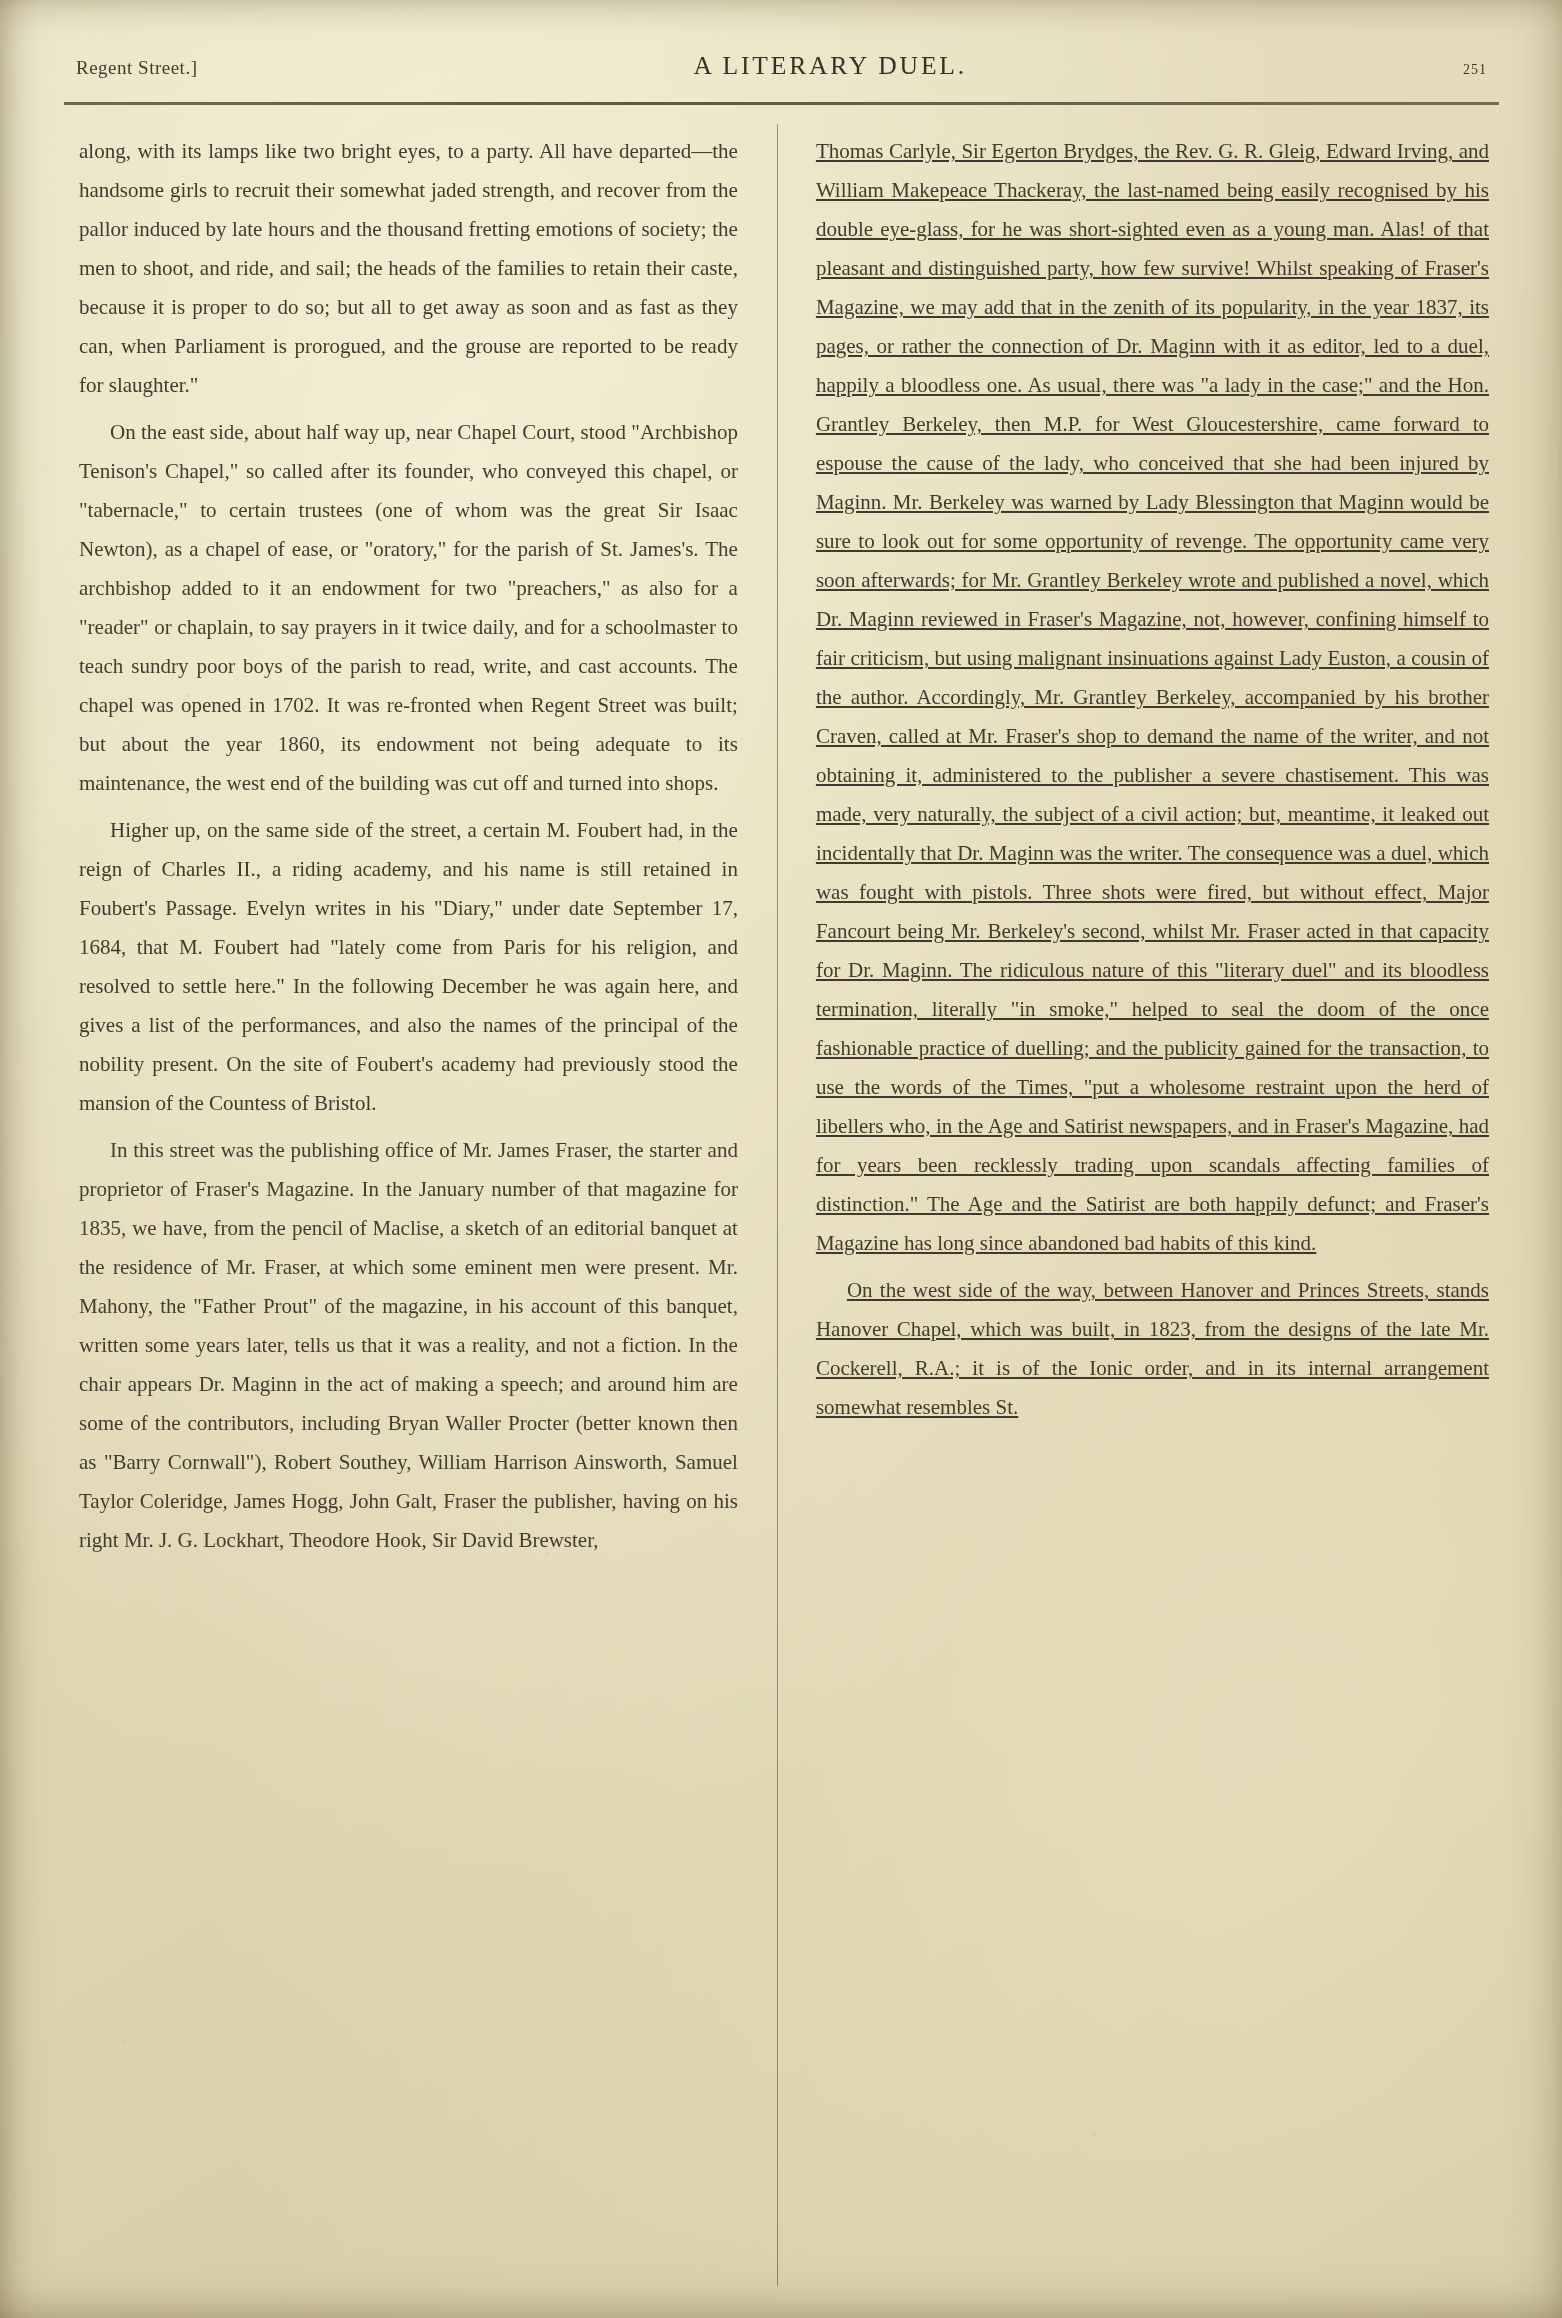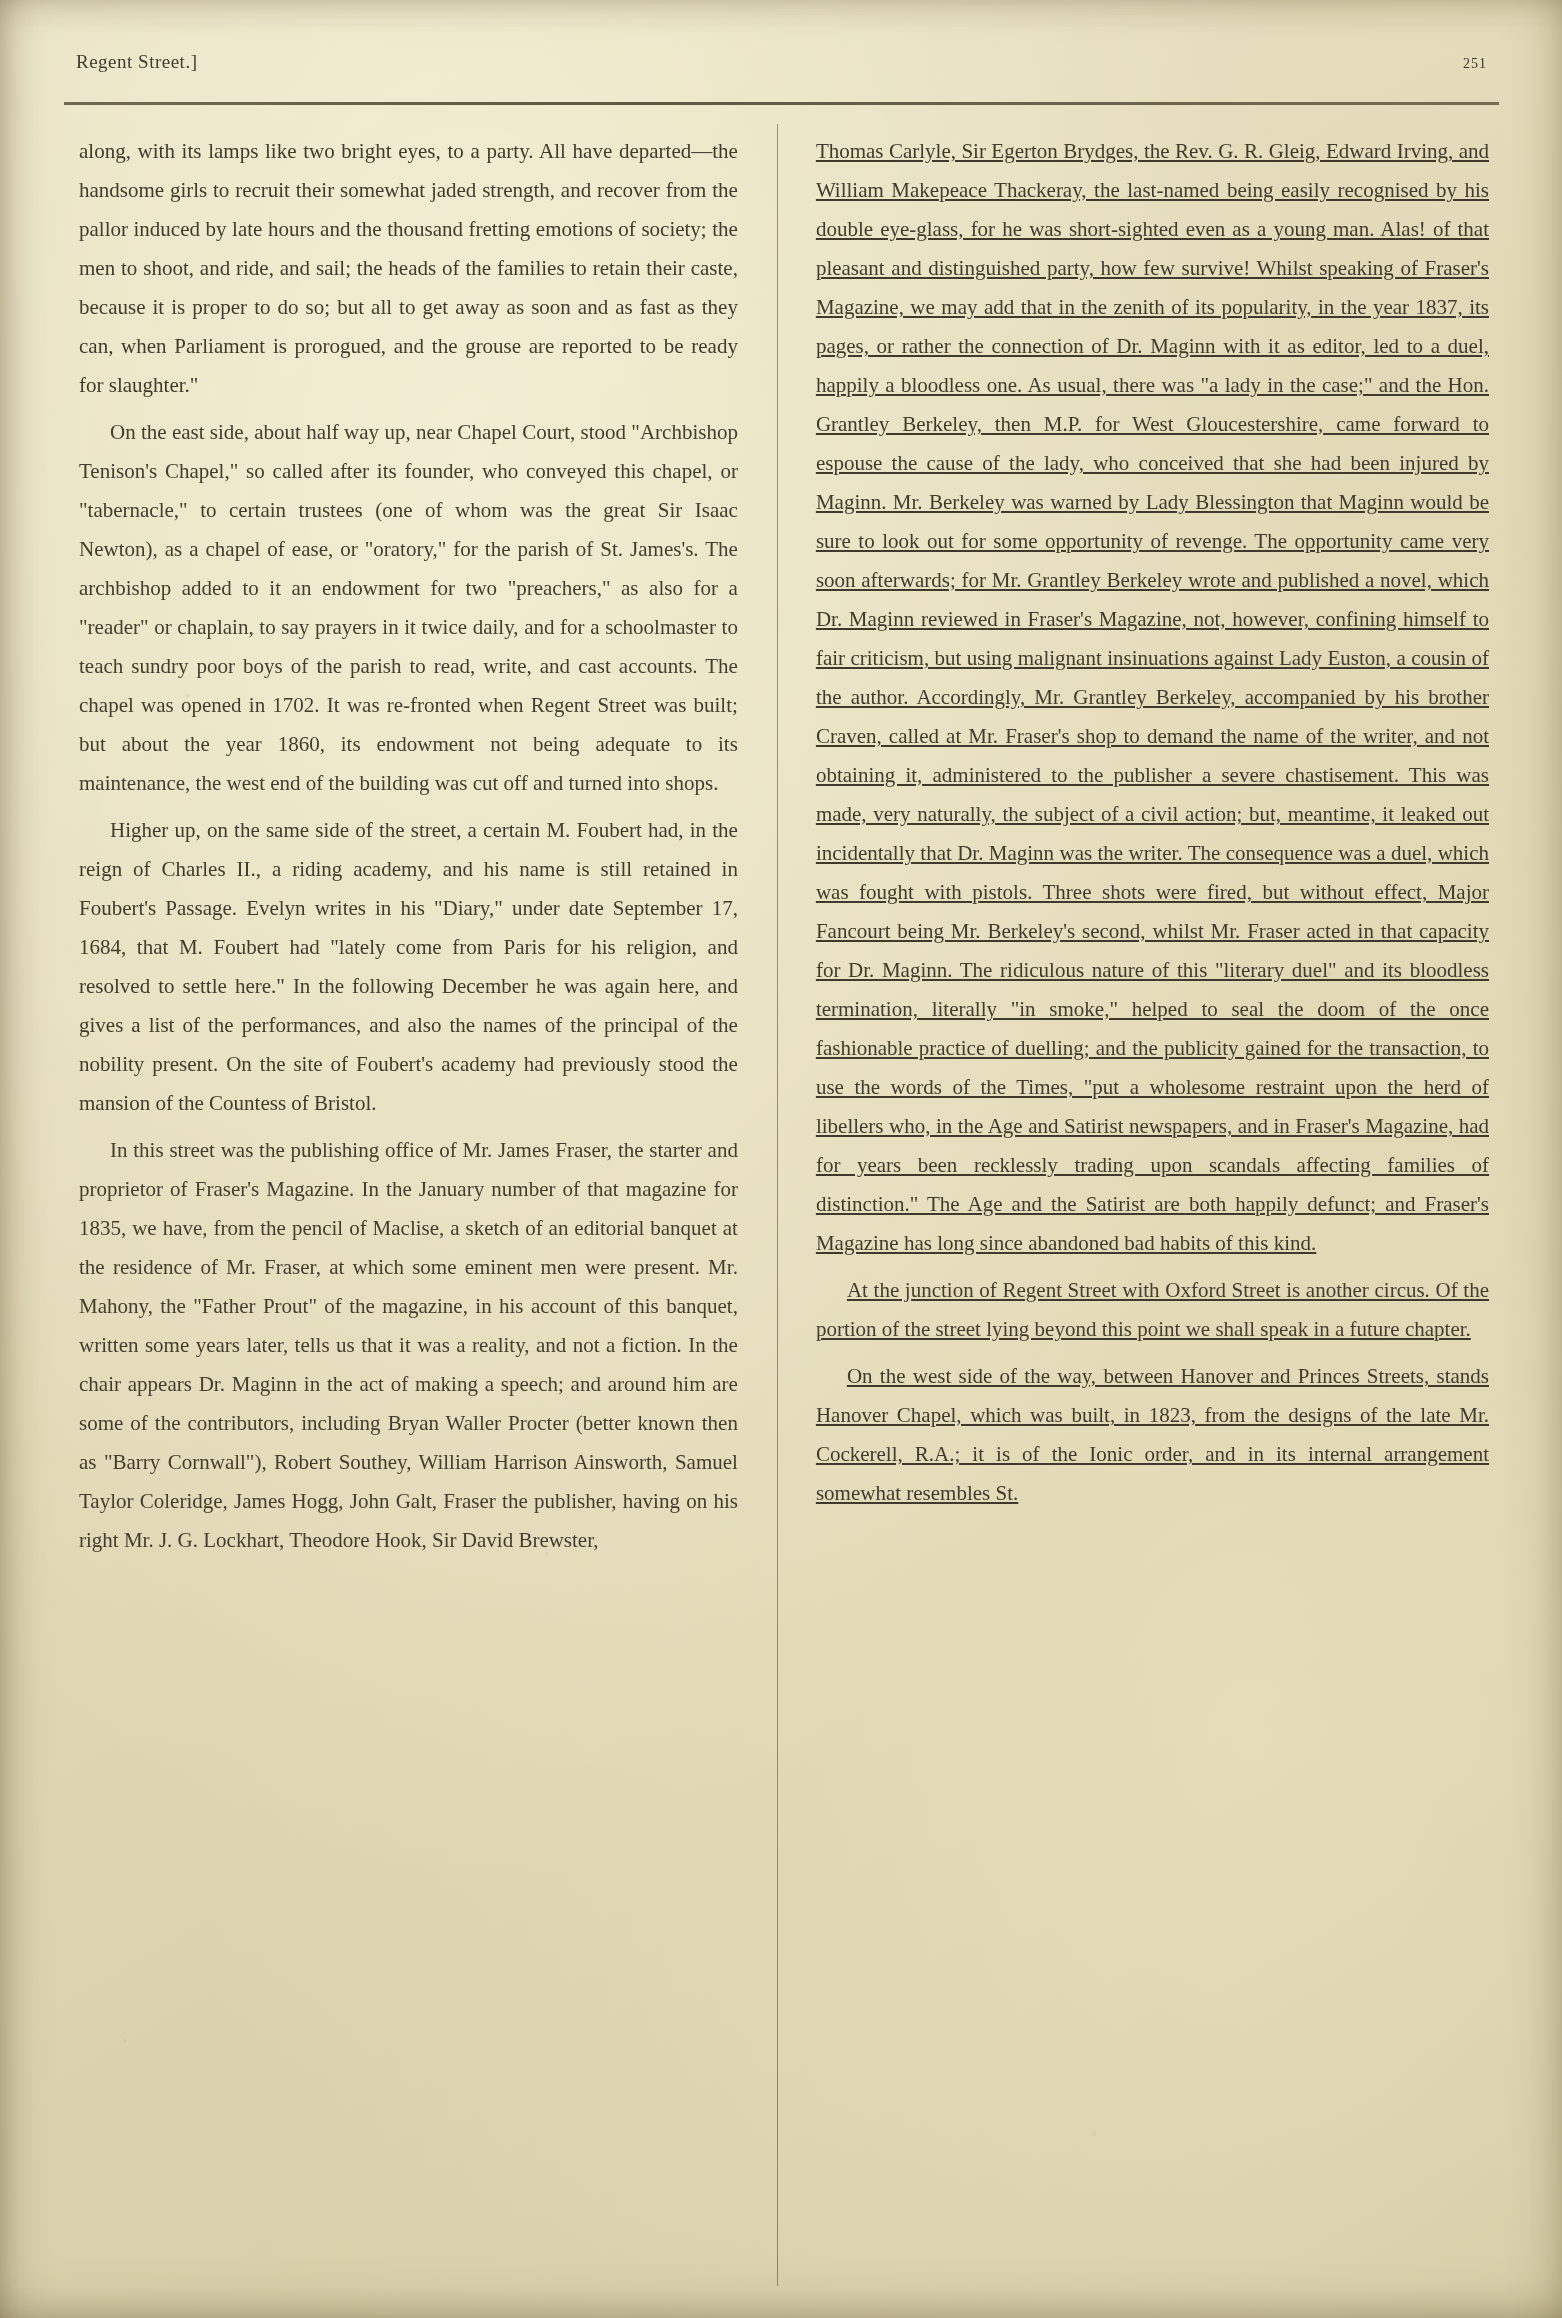--- a/index.html
+++ b/index.html
@@ -122,34 +122,34 @@
   .col p:nth-child(even) { color: #443d2f; }
 </style>
 </head>
 <body>
 
 <div class="page">
   <div class="grain"></div>
 
   <div class="header">
     <div class="running-left">Regent Street.]</div>
+    <div class="running-title">A LITERARY DUEL.</div>
     <div class="folio">251</div>
   </div>
 
   <div class="rule"></div>
 
   <div class="columns">
     <div class="col left">
       <p>along, with its lamps like two bright eyes, to a party. All have departed—the handsome girls to recruit their somewhat jaded strength, and recover from the pallor induced by late hours and the thousand fretting emotions of society; the men to shoot, and ride, and sail; the heads of the families to retain their caste, because it is proper to do so; but all to get away as soon and as fast as they can, when Parliament is prorogued, and the grouse are reported to be ready for slaughter."</p>
       <p class="indent">On the east side, about half way up, near Chapel Court, stood "Archbishop Tenison's Chapel," so called after its founder, who conveyed this chapel, or "tabernacle," to certain trustees (one of whom was the great Sir Isaac Newton), as a chapel of ease, or "oratory," for the parish of St. James's. The archbishop added to it an endowment for two "preachers," as also for a "reader" or chaplain, to say prayers in it twice daily, and for a schoolmaster to teach sundry poor boys of the parish to read, write, and cast accounts. The chapel was opened in 1702. It was re-fronted when Regent Street was built; but about the year 1860, its endowment not being adequate to its maintenance, the west end of the building was cut off and turned into shops.</p>
       <p class="indent">Higher up, on the same side of the street, a certain M. Foubert had, in the reign of Charles II., a riding academy, and his name is still retained in Foubert's Passage. Evelyn writes in his "Diary," under date September 17, 1684, that M. Foubert had "lately come from Paris for his religion, and resolved to settle here." In the following December he was again here, and gives a list of the performances, and also the names of the principal of the nobility present. On the site of Foubert's academy had previously stood the mansion of the Countess of Bristol.</p>
       <p class="indent">In this street was the publishing office of Mr. James Fraser, the starter and proprietor of Fraser's Magazine. In the January number of that magazine for 1835, we have, from the pencil of Maclise, a sketch of an editorial banquet at the residence of Mr. Fraser, at which some eminent men were present. Mr. Mahony, the "Father Prout" of the magazine, in his account of this banquet, written some years later, tells us that it was a reality, and not a fiction. In the chair appears Dr. Maginn in the act of making a speech; and around him are some of the contributors, including Bryan Waller Procter (better known then as "Barry Cornwall"), Robert Southey, William Harrison Ainsworth, Samuel Taylor Coleridge, James Hogg, John Galt, Fraser the publisher, having on his right Mr. J. G. Lockhart, Theodore Hook, Sir David Brewster,</p>
     </div>
     <div class="col right">
       <p>Thomas Carlyle, Sir Egerton Brydges, the Rev. G. R. Gleig, Edward Irving, and William Makepeace Thackeray, the last-named being easily recognised by his double eye-glass, for he was short-sighted even as a young man. Alas! of that pleasant and distinguished party, how few survive! Whilst speaking of Fraser's Magazine, we may add that in the zenith of its popularity, in the year 1837, its pages, or rather the connection of Dr. Maginn with it as editor, led to a duel, happily a bloodless one. As usual, there was "a lady in the case;" and the Hon. Grantley Berkeley, then M.P. for West Gloucestershire, came forward to espouse the cause of the lady, who conceived that she had been injured by Maginn. Mr. Berkeley was warned by Lady Blessington that Maginn would be sure to look out for some opportunity of revenge. The opportunity came very soon afterwards; for Mr. Grantley Berkeley wrote and published a novel, which Dr. Maginn reviewed in Fraser's Magazine, not, however, confining himself to fair criticism, but using malignant insinuations against Lady Euston, a cousin of the author. Accordingly, Mr. Grantley Berkeley, accompanied by his brother Craven, called at Mr. Fraser's shop to demand the name of the writer, and not obtaining it, administered to the publisher a severe chastisement. This was made, very naturally, the subject of a civil action; but, meantime, it leaked out incidentally that Dr. Maginn was the writer. The consequence was a duel, which was fought with pistols. Three shots were fired, but without effect, Major Fancourt being Mr. Berkeley's second, whilst Mr. Fraser acted in that capacity for Dr. Maginn. The ridiculous nature of this "literary duel" and its bloodless termination, literally "in smoke," helped to seal the doom of the once fashionable practice of duelling; and the publicity gained for the transaction, to use the words of the Times, "put a wholesome restraint upon the herd of libellers who, in the Age and Satirist newspapers, and in Fraser's Magazine, had for years been recklessly trading upon scandals affecting families of distinction." The Age and the Satirist are both happily defunct; and Fraser's Magazine has long since abandoned bad habits of this kind.</p>
-      <p class="indent">At the junction of Regent Street with Oxford Street is another circus. Of the portion of the street lying beyond this point we shall speak in a future chapter.</p>
       <p class="indent">On the west side of the way, between Hanover and Princes Streets, stands Hanover Chapel, which was built, in 1823, from the designs of the late Mr. Cockerell, R.A.; it is of the Ionic order, and in its internal arrangement somewhat resembles St.</p>
     </div>
   </div>
 
   <div class="edge-shadow"></div>
 </div>
 
 
 </body></html>

